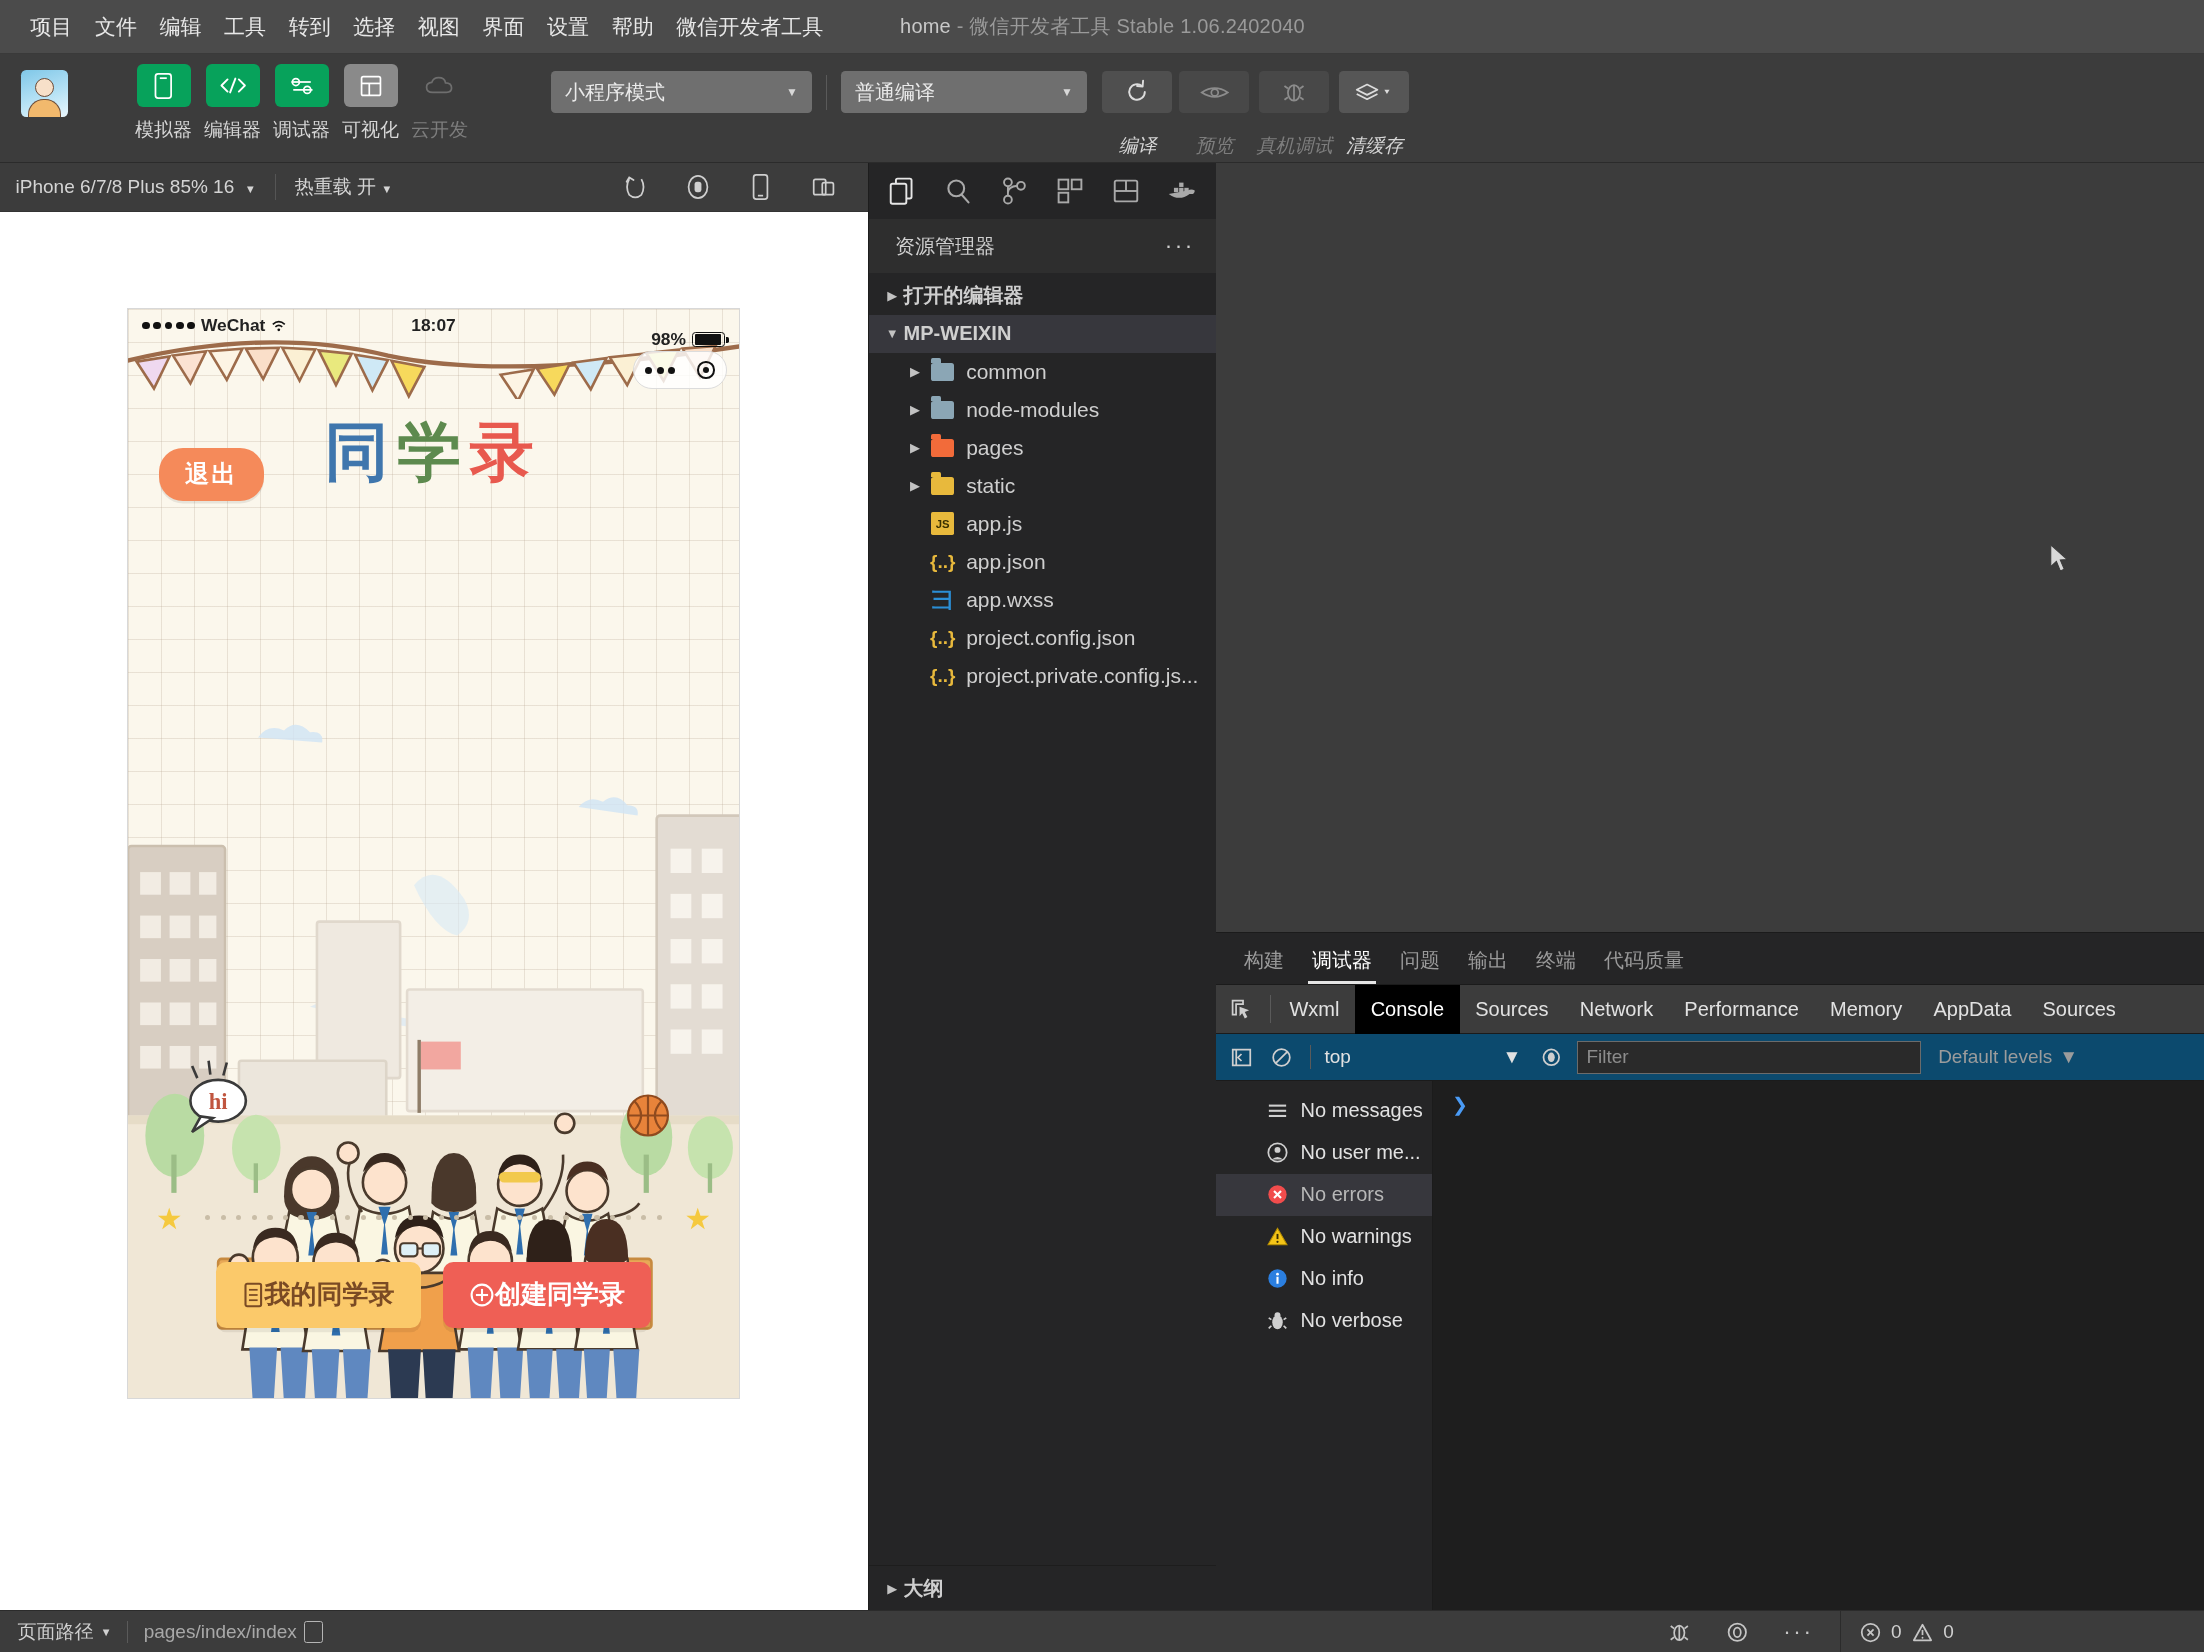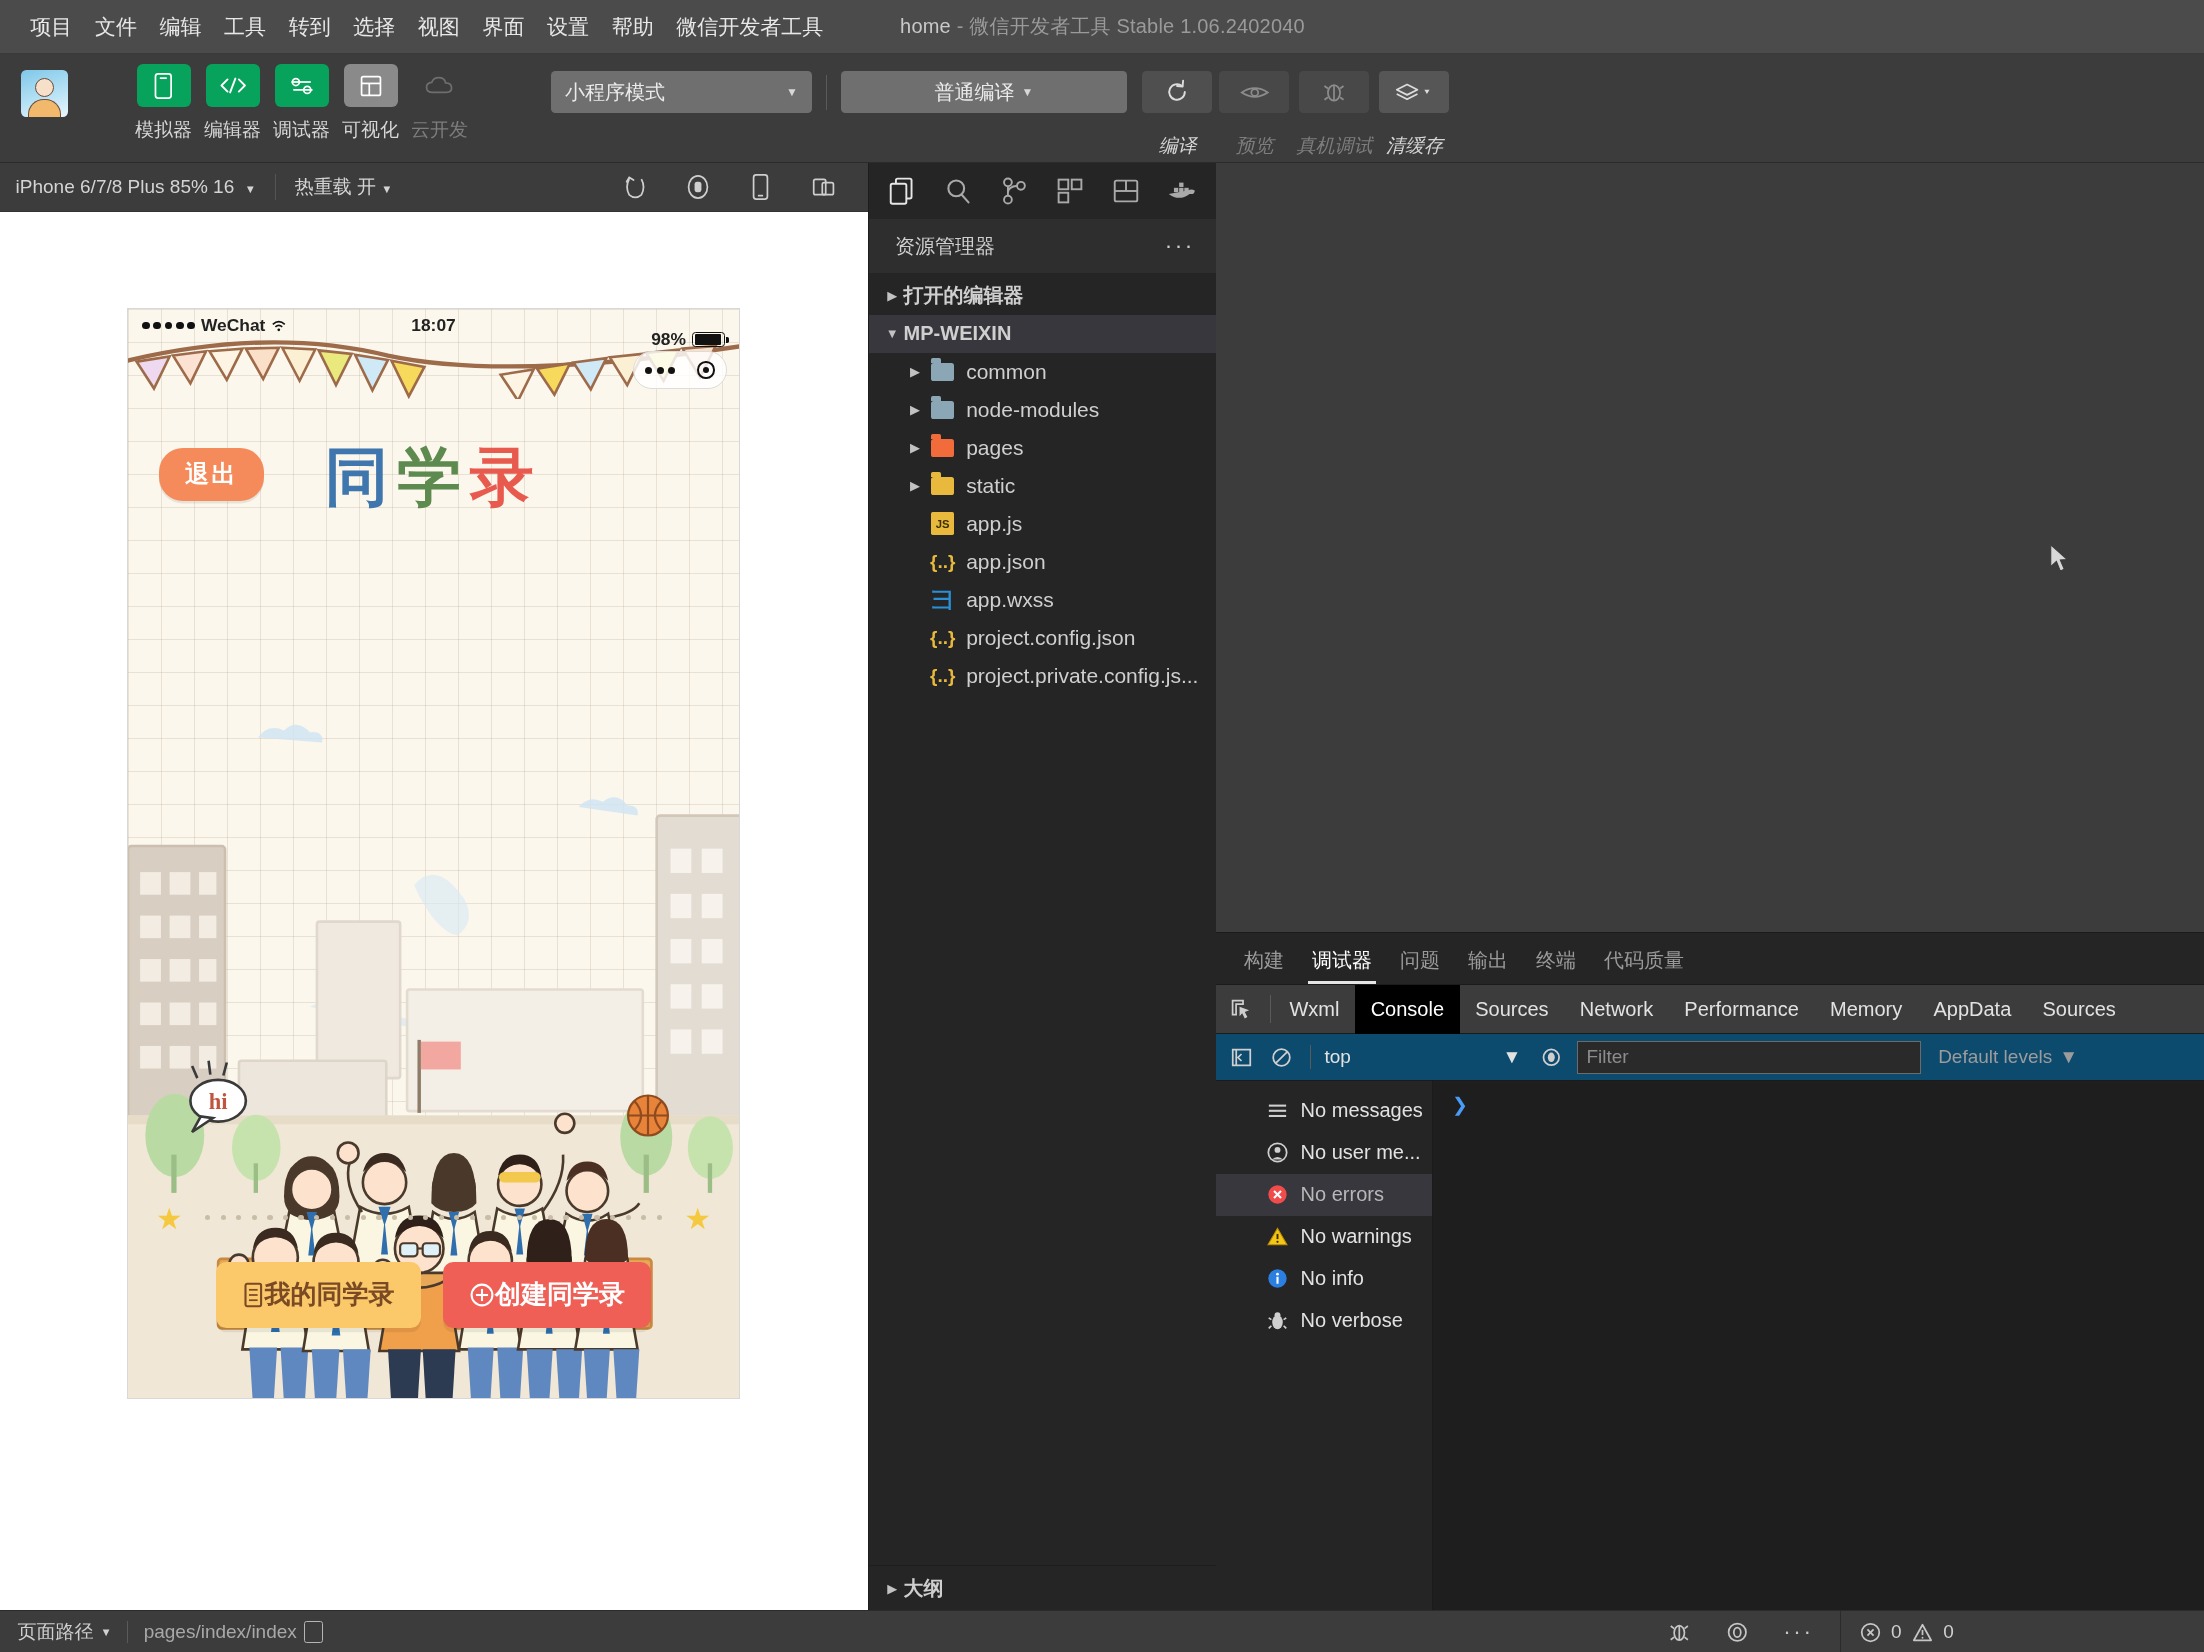--- a/index.html
+++ b/index.html
@@ -62,21 +62,21 @@
   .tool-label { color: #d6d6d6; font-size: 19px; margin-top: 9.6px; white-space: nowrap; }
   .tool-label.dim { color: #7d7d7d; }
 
   .selects { display: flex; align-items: center; gap: 0; padding-top: 17.4px; margin-left: 83px; }
   .select {
     height: 42px; background: #6f6f6f; border-radius: 4.3px; color: #eaeaea;
     font-size: 20px; display: flex; align-items: center; padding: 0 14px;
     justify-content: space-between; cursor: default;
   }
   .select.w1 { width: 261px; }
-  .select.w2 { width: 286px; justify-content: center; }
+  .select.w2 { width: 246px; }
   .select .caret { font-size: 12px; color: #d8d8d8; margin-left: 7px; }
   .sep-v { width: 0.9px; height: 35px; background: #5a5a5a; margin: 0 14px; }
 
   .right-tools { display: flex; align-items: flex-start; gap: 7px; padding-top: 17.4px; margin-left: 15.6px; }
   .rt-btn { display: flex; flex-direction: column; align-items: center; }
   .rt-icon {
     width: 70px; height: 42px; border-radius: 4.3px; display: flex; align-items: center;
     justify-content: center; background: #565656;
   }
   .rt-icon.plain { background: #4f4f4f; }
@@ -147,21 +147,21 @@
     display: flex; align-items: center; justify-content: center;
   }
   .capsule .target i { width: 6px; height: 6px; background: #111; border-radius: 50%; }
 
   .exit-btn {
     position: absolute; left: 31px; top: 139px; z-index: 8;
     background: #f58a5a; color: #fff; font-size: 24px; font-weight: 600;
     padding: 10.4px 26px; border-radius: 24px; letter-spacing: 2.6px;
     box-shadow: 0 2.6px 0 rgba(0,0,0,.08);
   }
-  .logo-wrap { position: absolute; top: 125px; left: 0; width: 100%; text-align: center; z-index: 7; }
+  .logo-wrap { position: absolute; top: 100px; left: 0; width: 100%; text-align: center; z-index: 7; }
   .logo-cn { font-size: 0; }
   .logo-cn span {
     font-size: 64px; font-weight: 800; letter-spacing: 8.7px; display: inline-block;
     font-family: "DejaVu Sans", "Liberation Sans", sans-serif;
   }
   .logo-cn .c1 { color: #3f76ad; }
   .logo-cn .c2 { color: #5d8a4e; }
   .logo-cn .c3 { color: #e8594e; }
   .logo-en {
     font-size: 24px; font-weight: 700; color: #8c5a4a; letter-spacing: 4.3px;

